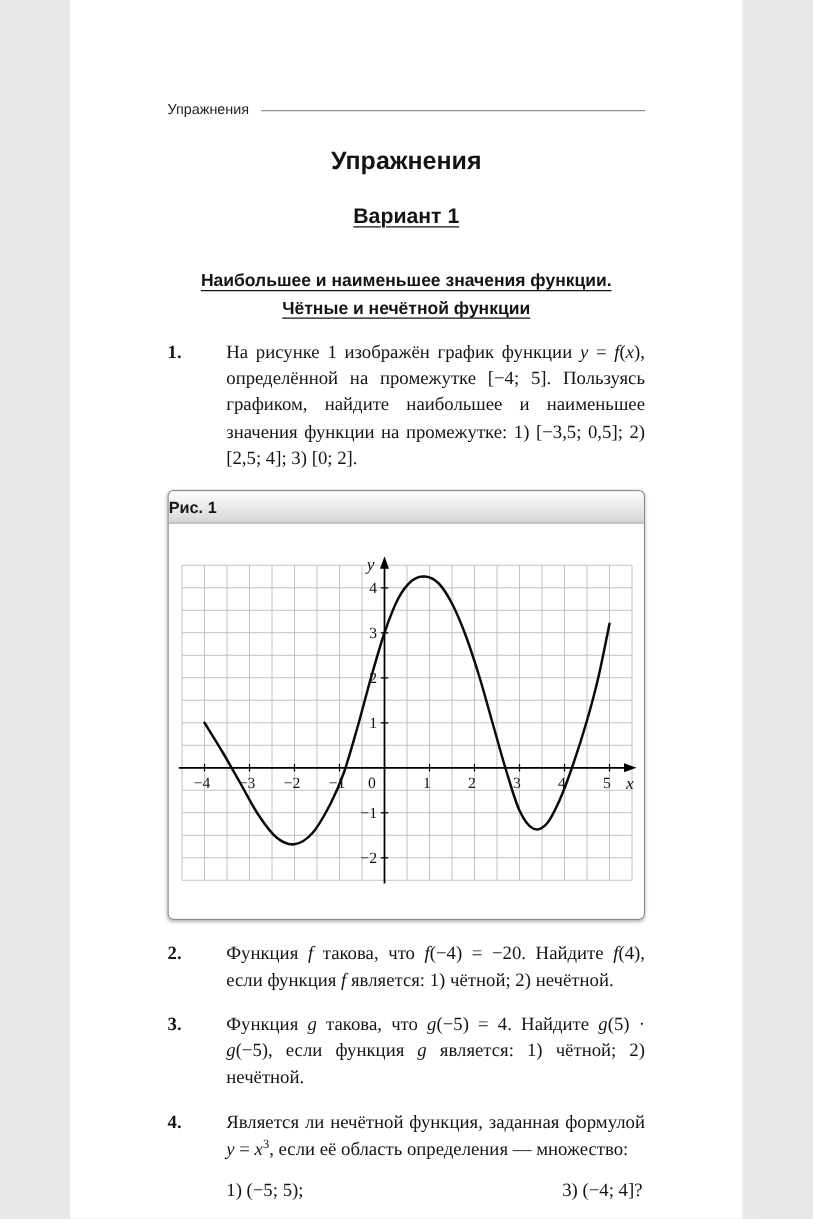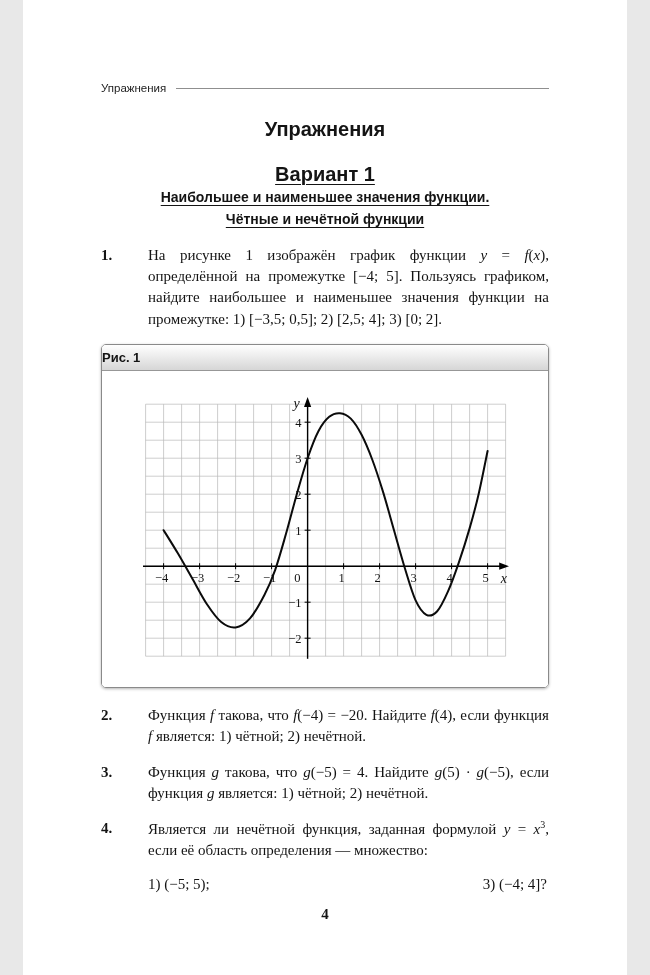--- a/index.html
+++ b/index.html
@@ -1,31 +1,31 @@
 <!DOCTYPE html>
 <html lang="ru"><head>
 <meta charset="utf-8">
 <style>
   html,body { margin:0; padding:0; background:#e8e8e8; }
   .page {
-    position:relative; width:604px; height:975px; margin:0 auto; background:#ffffff;
+    position:relative; width:538px; height:975px; margin:0 auto; background:#ffffff;
     font-family:"Liberation Serif", serif; color:#141414; box-sizing:border-box;
     padding:82px 78px 0 78px; overflow:hidden;
   }
   
   .running-head { display:flex; align-items:center; gap:10px; }
   .rh-text { font-family:"Liberation Sans", sans-serif; font-size:11.5px; color:#222; }
   .rh-rule { flex:1; height:1px; background:#8f8f8f; }
   
   .title { text-align:center; font-family:"Liberation Sans", sans-serif; font-weight:bold;
            font-size:20px; margin:24px 0 0 0; }
   .variant { text-align:center; font-family:"Liberation Sans", sans-serif; font-weight:bold;
-             font-size:20px; margin:22px 0 0 0; }
+             font-size:17px; margin:22px 0 0 0; }
   .section { text-align:center; font-family:"Liberation Sans", sans-serif; font-weight:bold;
-             font-size:14px; line-height:1.6; margin:0 0 0 0; }
+             font-size:14px; line-height:1.6; margin:30px 0 0 0; }
   .u { text-decoration:underline; text-underline-offset:3px; text-decoration-thickness:1px; }
   
   .exercise { display:flex; margin:14px 0 0 0; }
   .num { flex:none; width:47px; font-weight:bold; font-size:15px; line-height:1.42; }
   .ex-body { flex:1; font-size:15px; line-height:1.42; text-align:justify; }
   .ex-body i { font-style:italic; }
   .ex-body sup { font-size:10px; }
   .options { display:flex; justify-content:space-between; margin-top:12px; padding-right:2px; text-align:left; }
   
   .fig { margin:14px 0 0 0; border:1px solid #8a8a8a; border-radius:5px; overflow:hidden;

